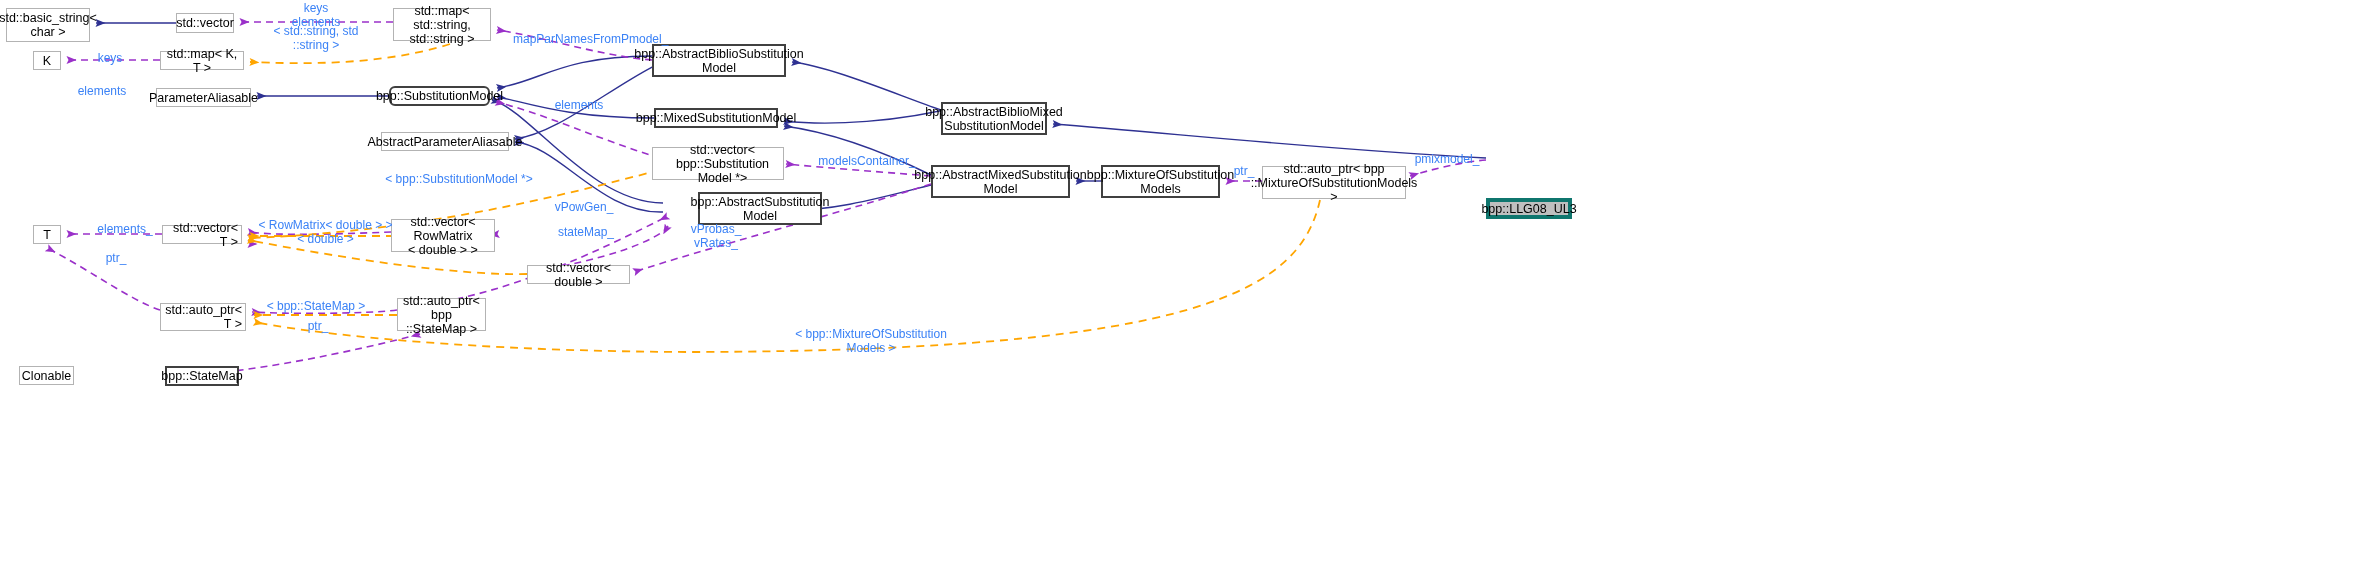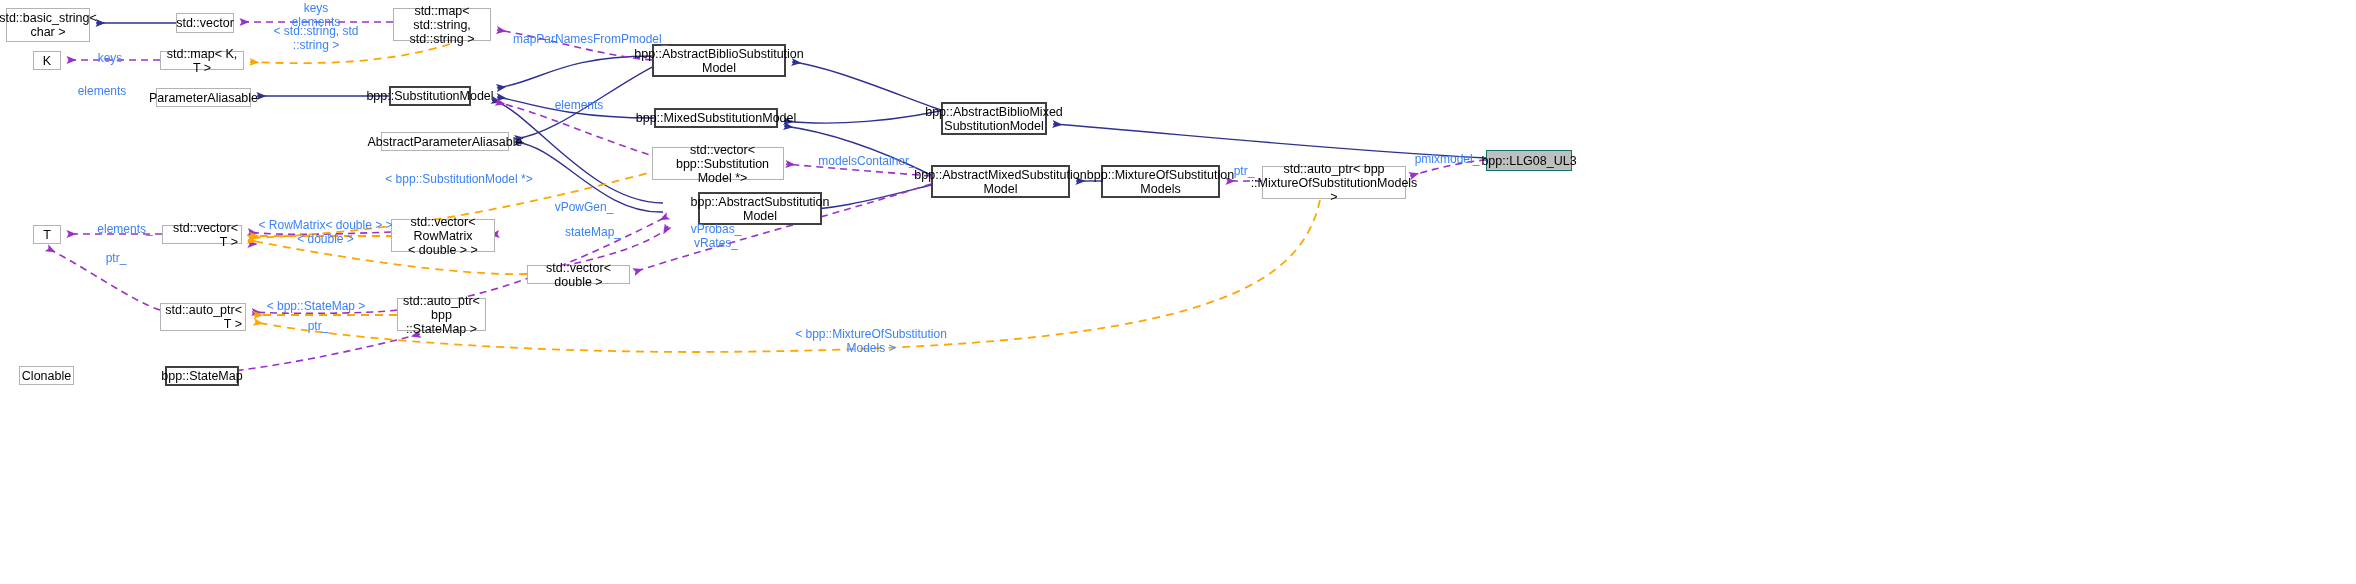--- a/index.html
+++ b/index.html
@@ -4,21 +4,21 @@
 <style>
   html,body{margin:0;padding:0;background:#ffffff;}
   body{font-family:"Liberation Sans","DejaVu Sans",sans-serif;}
   #diagram{position:relative;width:2356px;height:584px;background:#ffffff;overflow:hidden;}
   svg#edges{position:absolute;left:0;top:0;width:2356px;height:584px;pointer-events:none;}
   .node{position:absolute;box-sizing:border-box;display:flex;align-items:center;justify-content:center;
         text-align:center;background:#ffffff;line-height:1.12;
         font-size:12.5px;color:#000000;padding:1px 3px;white-space:pre-line;}
   .node.lite{border:1px solid #b3b3b3;}
   .node.solid{border:2px solid #404040;}
-  .node.current{border:1px solid #0f766e;background:#bfbfbf;}
+  .node.current{border:4px solid #0f766e;background:#bfbfbf;margin-top:48px;}
   .elabel{position:absolute;font-size:12px;color:#3b82f6;text-align:center;white-space:pre-line;
           line-height:1.15;background:transparent;}
 </style>
 </head>
 <body>
 
 <div id="diagram">
 
   <svg id="edges" viewBox="0 0 2356 584">
     <defs>
@@ -82,21 +82,21 @@
   <div class="node lite" style="left:6px;top:8px;width:84px;height:34px;">std::basic_string&lt;
 char &gt;</div>
   <div class="node lite" style="left:176px;top:13px;width:58px;height:20px;">std::vector</div>
   <div class="node lite" style="left:393px;top:8px;width:98px;height:33px;">std::map&lt; std::string,
 std::string &gt;</div>
   <div class="node lite" style="left:33px;top:51px;width:28px;height:19px;">K</div>
   <div class="node lite" style="left:160px;top:51px;width:84px;height:19px;">std::map&lt; K, T &gt;</div>
   <div class="node solid" style="left:652px;top:44px;width:134px;height:33px;">bpp::AbstractBiblioSubstitution
 Model</div>
   <div class="node lite" style="left:156px;top:88px;width:95px;height:19px;">ParameterAliasable</div>
-  <div class="node solid" style="left:389px;top:86px;width:82px;height:20px;">bpp::SubstitutionModel</div>
+  <div class="node solid" style="left:389px;top:86px;width:101px;height:20px;border-radius:6px;">bpp::SubstitutionModel</div>
   <div class="node solid" style="left:654px;top:108px;width:124px;height:20px;">bpp::MixedSubstitutionModel</div>
   <div class="node solid" style="left:941px;top:102px;width:106px;height:33px;">bpp::AbstractBiblioMixed
 SubstitutionModel</div>
   <div class="node lite" style="left:381px;top:132px;width:128px;height:19px;">AbstractParameterAliasable</div>
   <div class="node lite" style="left:652px;top:147px;width:132px;height:33px;padding-left:12px;">std::vector&lt; bpp::Substitution
 Model *&gt;</div>
   <div class="node solid" style="left:698px;top:192px;width:124px;height:33px;">bpp::AbstractSubstitution
 Model</div>
   <div class="node solid" style="left:931px;top:165px;width:139px;height:33px;">bpp::AbstractMixedSubstitution
 Model</div>
@@ -120,21 +120,21 @@
 elements</div>
   <div class="elabel" style="left:266px;top:25px;width:100px;">&lt; std::string, std
 ::string &gt;</div>
   <div class="elabel" style="left:513px;top:21px;width:108px;margin-top:12px;">mapParNamesFromPmodel_</div>
   <div class="elabel" style="left:90px;top:52px;width:40px;">keys</div>
   <div class="elabel" style="left:74px;top:85px;width:56px;">elements</div>
   <div class="elabel" style="left:551px;top:99px;width:56px;">elements</div>
   <div class="elabel" style="left:817px;top:155px;width:100px;">modelsContainer_</div>
   <div class="elabel" style="left:385px;top:173px;width:148px;">&lt; bpp::SubstitutionModel *&gt;</div>
   <div class="elabel" style="left:549px;top:201px;width:70px;">vPowGen_</div>
-  <div class="elabel" style="left:551px;top:226px;width:70px;text-align:right;">stateMap_</div>
+  <div class="elabel" style="left:551px;top:226px;width:70px;">stateMap_</div>
   <div class="elabel" style="left:683px;top:223px;width:66px;">vProbas_
 vRates_</div>
   <div class="elabel" style="left:94px;top:223px;width:62px;">elements_</div>
   <div class="elabel" style="left:258px;top:219px;width:135px;">&lt; RowMatrix&lt; double &gt; &gt;
 &lt; double &gt;</div>
   <div class="elabel" style="left:101px;top:252px;width:30px;">ptr_</div>
   <div class="elabel" style="left:266px;top:300px;width:100px;">&lt; bpp::StateMap &gt;</div>
   <div class="elabel" style="left:303px;top:320px;width:30px;">ptr_</div>
   <div class="elabel" style="left:1229px;top:165px;width:30px;">ptr_</div>
   <div class="elabel" style="left:1411px;top:153px;width:72px;">pmixmodel_</div>

